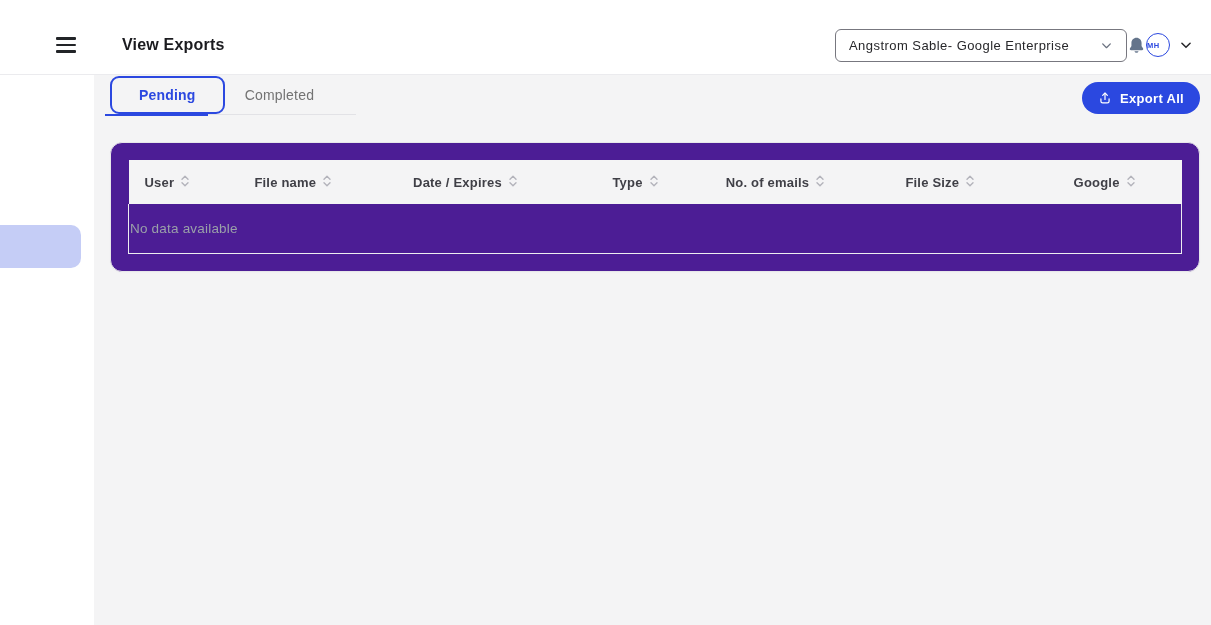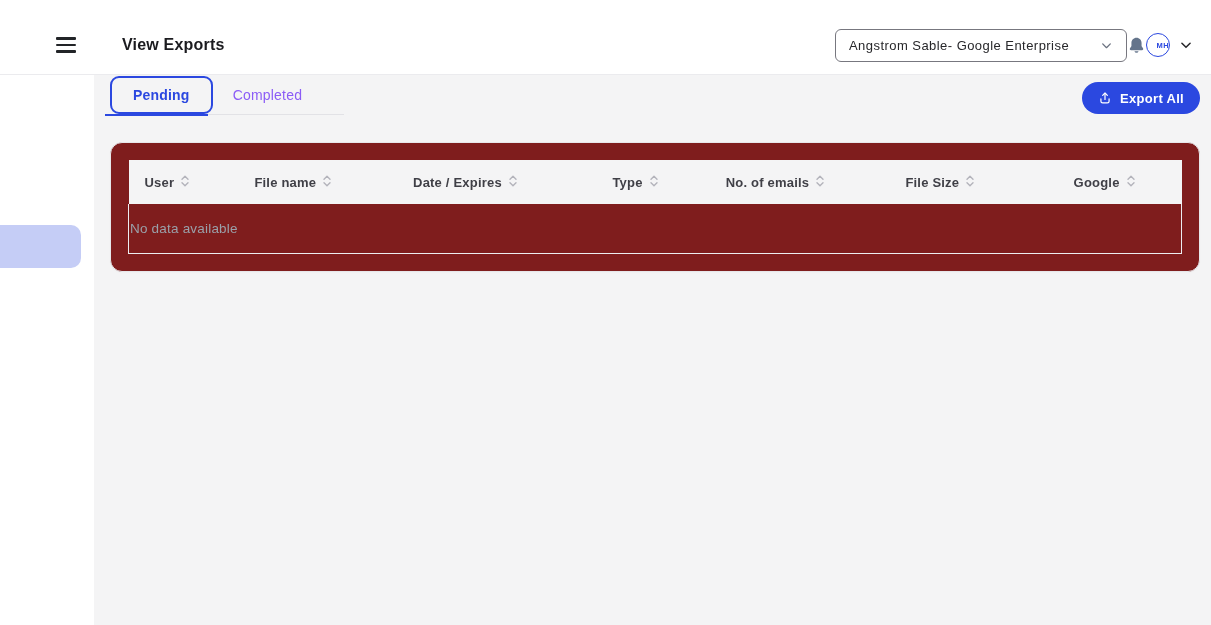--- a/index.html
+++ b/index.html
@@ -35,51 +35,51 @@
   .topbar-right{margin-left:auto;margin-right:18px;display:flex;align-items:center;}
   .org-selector{
     width:292px;height:33px;border:1px solid #77777f;border-radius:6px;background:#fff;
     display:flex;align-items:center;justify-content:space-between;padding:0 13px;cursor:pointer;
   }
   .org-selector-label{font-size:13px;color:#27272a;letter-spacing:.45px;white-space:nowrap;}
   .icon-btn{border:none;background:transparent;padding:0;cursor:pointer;display:flex;align-items:center;}
   .avatar-menu{display:flex;align-items:center;gap:9px;cursor:pointer;}
   .avatar{
     width:24px;height:24px;border:1.6px solid var(--primary);border-radius:50%;
-    display:flex;align-items:center;justify-content:flex-end;
-    font-size:7.5px;font-weight:700;color:var(--primary);letter-spacing:.4px;background:#fff;padding-left:8px;
+    display:flex;align-items:center;justify-content:flex-start;
+    font-size:7.5px;font-weight:700;color:var(--primary);letter-spacing:.4px;background:#fff;
   }
   
   .sidebar{position:absolute;top:59px;left:0;bottom:0;width:94px;background:#fff;z-index:2;}
   .sidebar-active-item{
     position:absolute;top:166px;left:-12px;width:93px;height:43px;
     background:var(--sidebar-highlight);border-radius:10px;cursor:pointer;
   }
   
   .main{
     position:absolute;top:59px;left:94px;right:0;bottom:0;background:var(--page-bg);
     padding:16px 11px 0 16px;
   }
   .toolbar-row{display:flex;justify-content:space-between;align-items:flex-start;}
   .tabstrip{position:relative;display:inline-flex;align-items:center;border-bottom:1px solid #e2e2e6;padding-right:22px;height:40px;}
   .tab{display:flex;align-items:center;font-size:14px;cursor:pointer;background:transparent;border:none;height:38px;}
   .tab.active{
     border:2.5px solid var(--primary);border-radius:9px;color:var(--primary);
-    font-weight:600;padding:0 21px;letter-spacing:.2px;
-  }
-  .tab.inactive{color:#8b5cf6;font-weight:500;padding:0 20px;letter-spacing:.2px;}
+    font-weight:600;padding:0 27px;letter-spacing:.2px;
+  }
+  .tab.inactive{color:#737373;font-weight:500;padding:0 20px;letter-spacing:.2px;}
   .active-underline{position:absolute;left:-5px;bottom:-2px;width:103px;height:2.5px;background:var(--primary);}
   .export-btn{
     margin-top:7px;height:32px;padding:0 16px;border:none;border-radius:16px;cursor:pointer;
     background:var(--primary);color:#fff;font-family:inherit;font-size:13px;font-weight:700;letter-spacing:.3px;
     display:flex;align-items:center;gap:8px;
   }
   
   .card{
-    margin-top:27px;background:#7f1d1d;border:1px solid var(--border);border-radius:12px;
+    margin-top:27px;background:#4c1d95;border:1px solid var(--border);border-radius:12px;
     padding:17px;box-shadow:0 1px 2px rgba(0,0,0,.02);
   }
   table{width:100%;border-collapse:collapse;}
   thead tr{background:#f4f4f5;}
   th{height:44px;font-size:13px;font-weight:700;color:var(--text-th);letter-spacing:.2px;cursor:pointer;}
   th .th-inner{display:inline-flex;align-items:center;gap:6px;}
   th.col-left{text-align:left;padding-left:16px;}
   th.col-center{text-align:center;}
   tbody td{
     height:49px;border:1px solid #ededf0;border-top:none;

